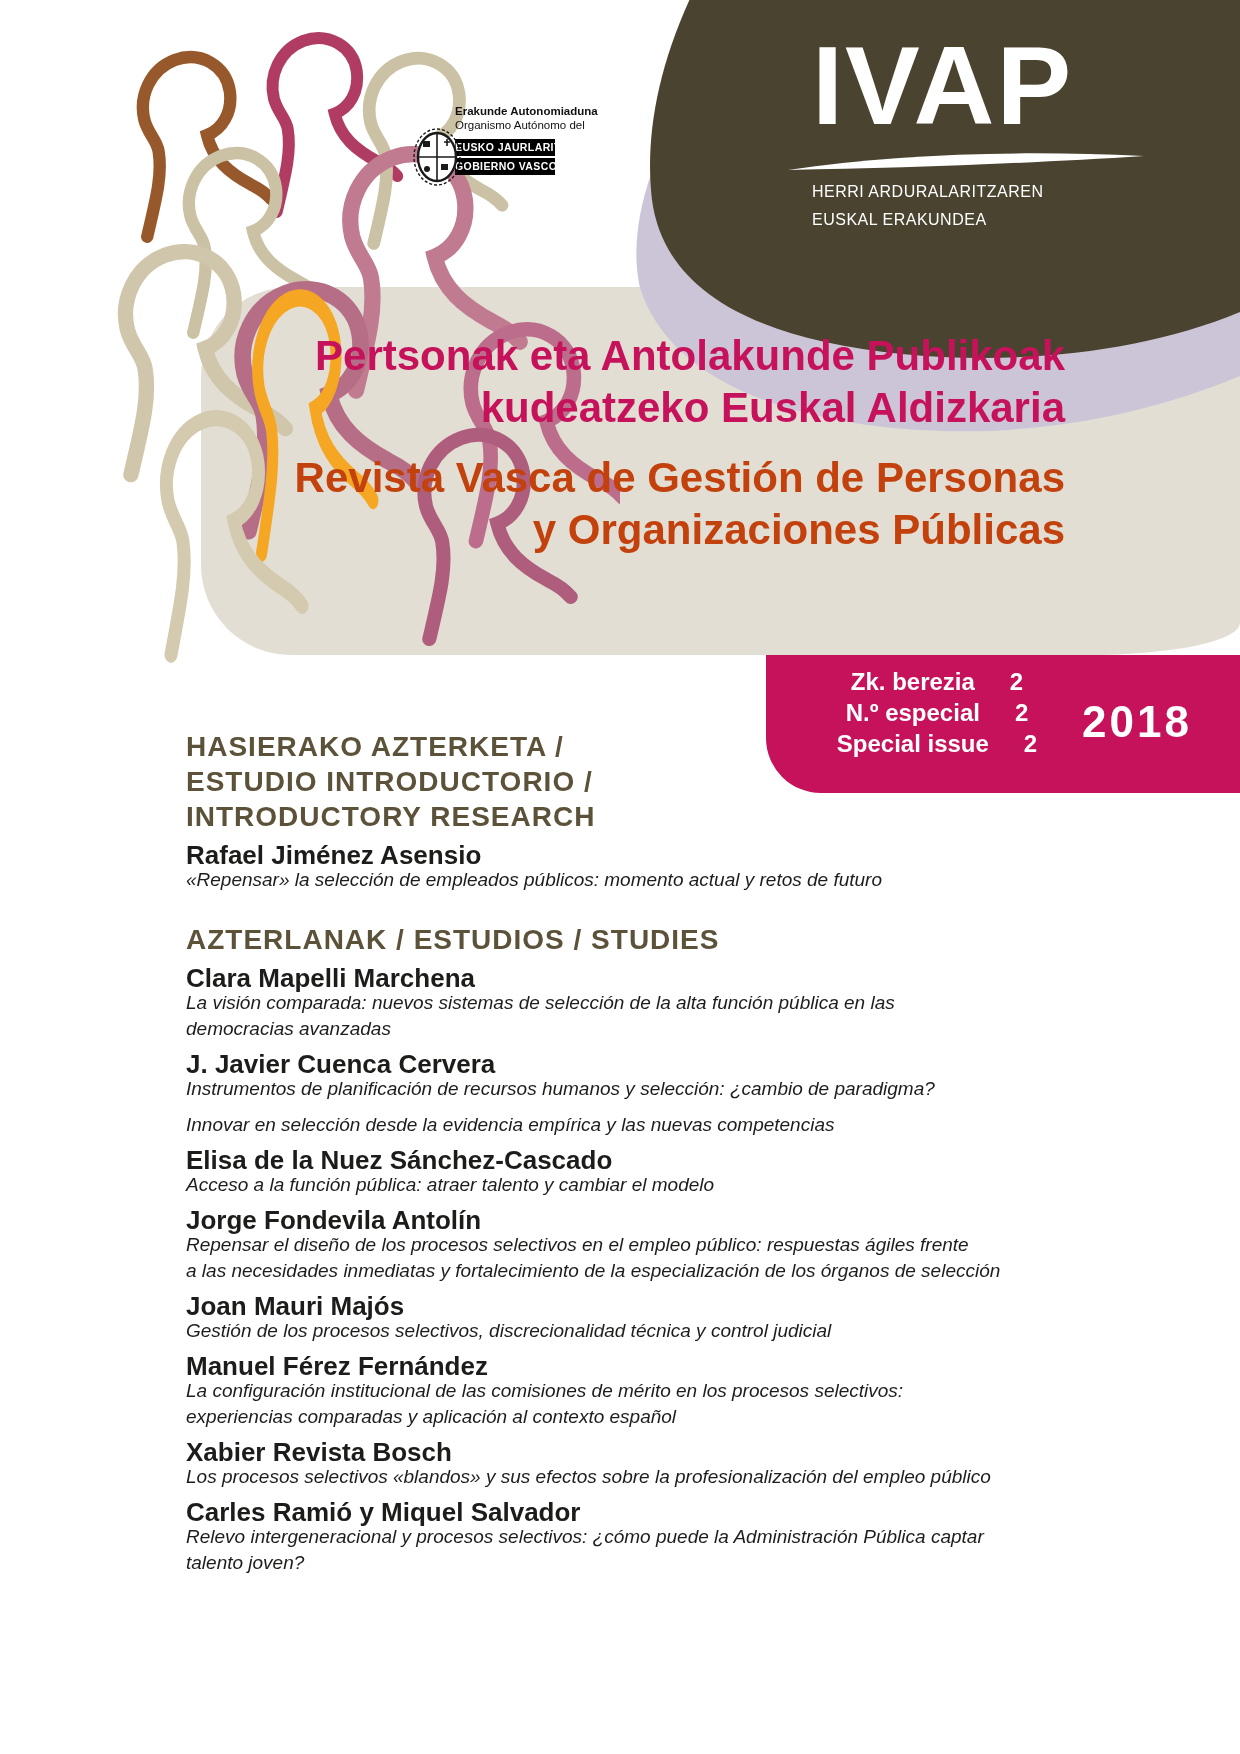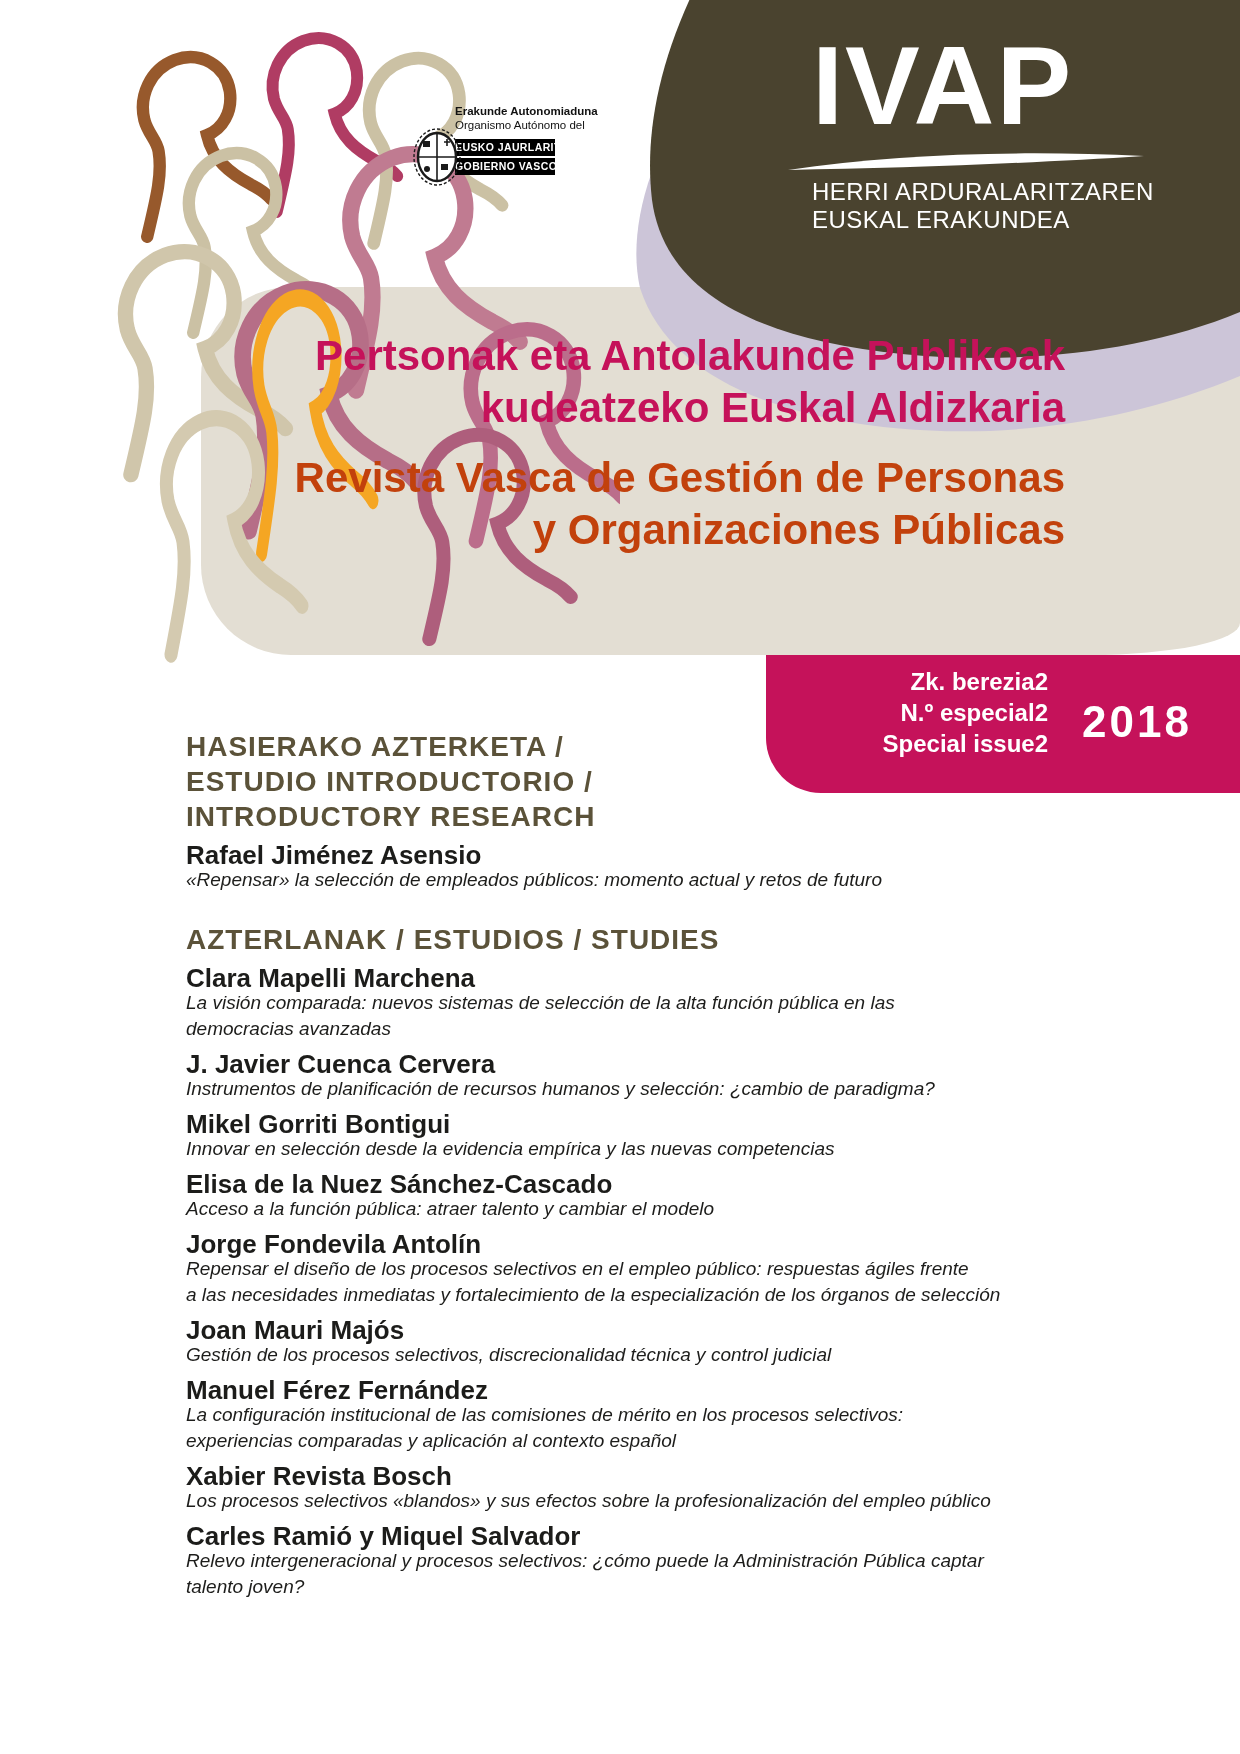--- a/index.html
+++ b/index.html
@@ -22,32 +22,32 @@
   .gov-lines .b{font-weight:bold;}
   .gov-emblem{position:absolute;left:0;top:24px;width:48px;height:58px;}
   .gov-bars{margin-left:42px;margin-top:7px;width:100px;}
   .gov-bar{background:#000;color:#fff;font-weight:bold;font-size:10.5px;letter-spacing:.4px;
            height:17px;line-height:17px;text-align:center;margin-bottom:2px;white-space:nowrap;}
 
   
   .ivap-block{position:absolute;left:812px;top:30px;color:#fff;z-index:4;}
   .ivap-word{font-size:112px;font-weight:bold;letter-spacing:2px;line-height:1;}
   .ivap-swoosh{display:block;margin:8px 0 6px -26px;}
-  .ivap-name{font-size:24px;line-height:28px;letter-spacing:.5px;}
+  .ivap-name{font-size:16px;line-height:28px;letter-spacing:.5px;}
 
   
   .masthead{position:absolute;left:225px;top:330px;width:840px;text-align:right;z-index:4;}
   .title-eu{color:#c5125a;font-weight:bold;font-size:42px;line-height:52px;white-space:pre-line;}
   .title-es{color:#c2410c;font-weight:bold;font-size:42px;line-height:52px;margin-top:18px;white-space:pre-line;}
 
   
   .issue-box{position:absolute;left:766px;top:655px;width:474px;height:138px;background:#c5125a;
              border-radius:0 0 0 55px;z-index:2;color:#fff;}
   .issue-lines{position:absolute;left:60px;top:11px;width:222px;}
-  .issue-row{display:flex;justify-content:flex-end;font-weight:bold;font-size:24px;line-height:31px;}
+  .issue-row{display:flex;justify-content:center;font-weight:bold;font-size:24px;line-height:31px;gap:35px;}
   .issue-year{position:absolute;right:48px;top:42px;font-weight:bold;font-size:44px;letter-spacing:3px;}
 
   
   .toc{position:absolute;left:186px;top:729px;width:985px;z-index:4;}
   .section-heading{color:#5b5239;font-weight:bold;font-size:28px;line-height:35px;
                    letter-spacing:1px;white-space:pre-line;margin:0 0 9px 0;}
   .section-heading.mt{margin-top:29px;}
   .entry{margin-bottom:10px;}
   .entry-author{color:#1c1c1a;font-weight:bold;font-size:26px;line-height:24px;}
   .entry-title{color:#1d1d1b;font-style:italic;font-size:19px;line-height:26px;white-space:pre-line;}
@@ -154,21 +154,20 @@
     <div class="entry">
       <div class="entry-author">Clara Mapelli Marchena</div>
       <div class="entry-title">La visión comparada: nuevos sistemas de selección de la alta función pública en las
 democracias avanzadas</div>
     </div>
     <div class="entry">
       <div class="entry-author">J. Javier Cuenca Cervera</div>
       <div class="entry-title">Instrumentos de planificación de recursos humanos y selección: ¿cambio de paradigma?</div>
     </div>
     <div class="entry">
-      <div class="entry-author">Mikel Gorriti Bontigui</div>
       <div class="entry-title">Innovar en selección desde la evidencia empírica y las nuevas competencias</div>
     </div>
     <div class="entry">
       <div class="entry-author">Elisa de la Nuez Sánchez-Cascado</div>
       <div class="entry-title">Acceso a la función pública: atraer talento y cambiar el modelo</div>
     </div>
     <div class="entry">
       <div class="entry-author">Jorge Fondevila Antolín</div>
       <div class="entry-title">Repensar el diseño de los procesos selectivos en el empleo público: respuestas ágiles frente
 a las necesidades inmediatas y fortalecimiento de la especialización de los órganos de selección</div>

